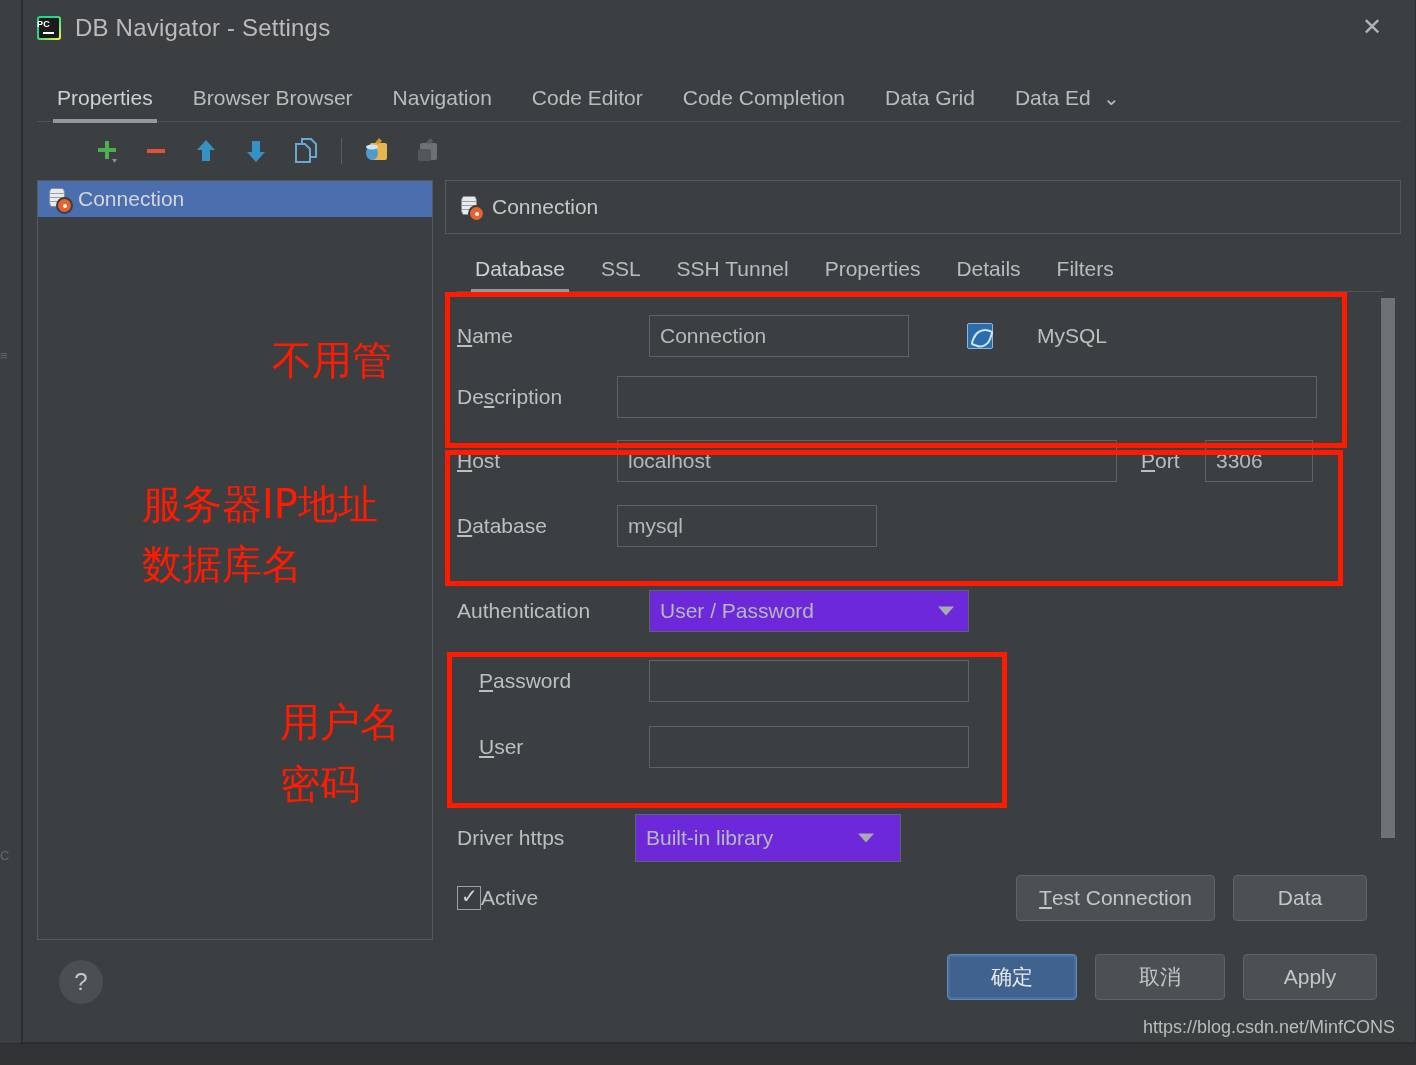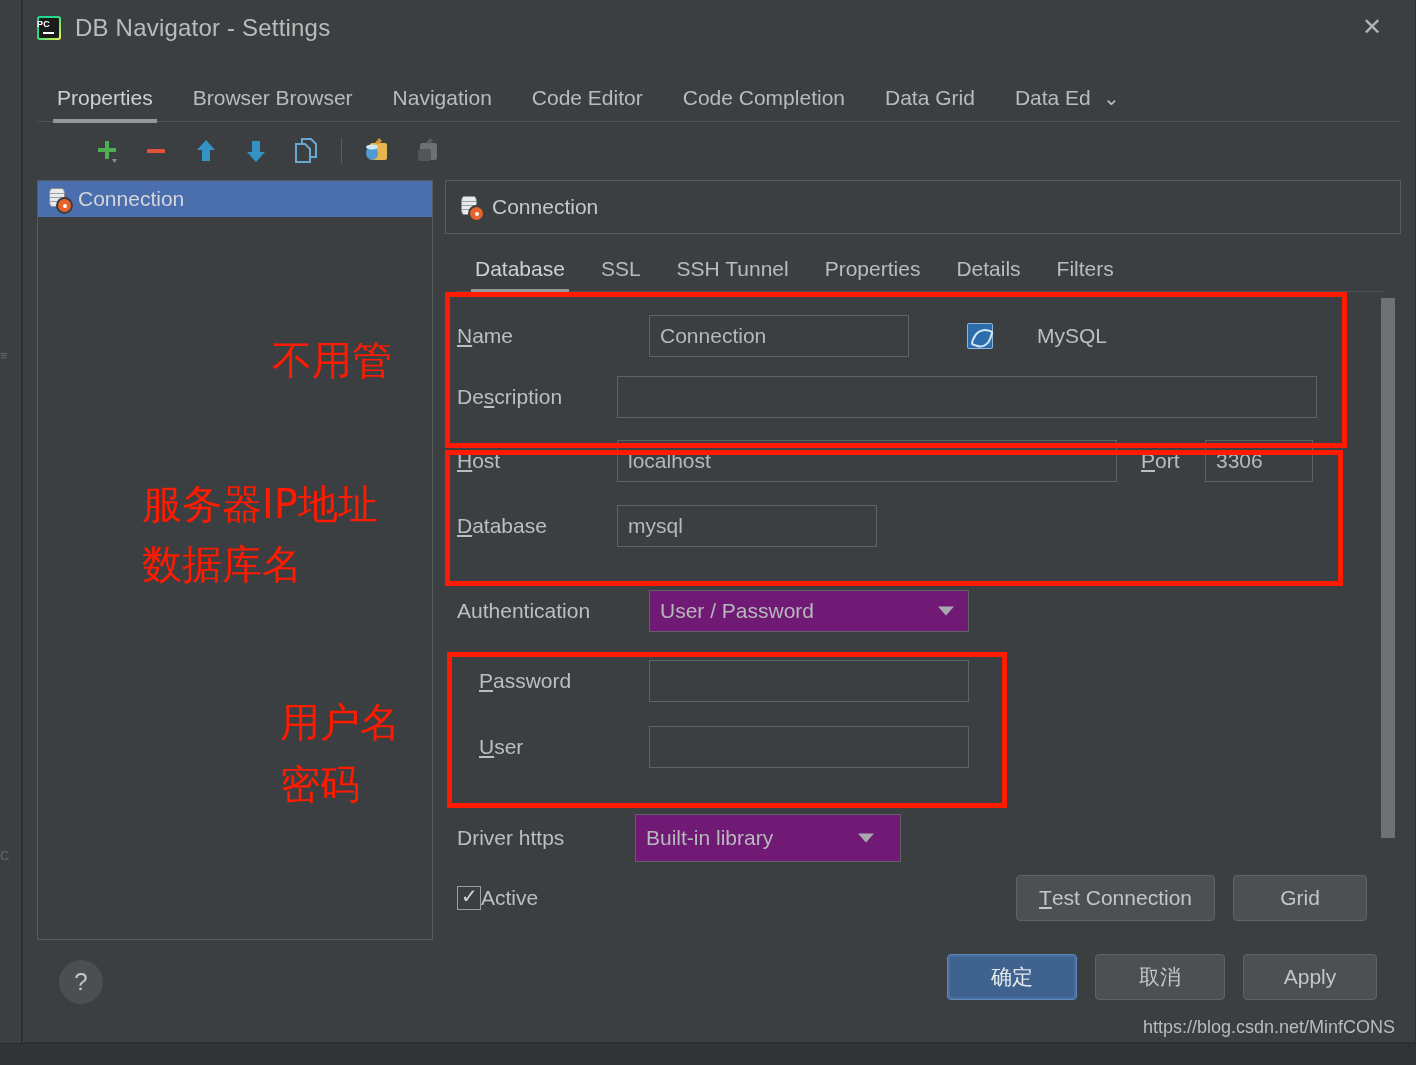--- a/index.html
+++ b/index.html
@@ -74,21 +74,21 @@
   #form-area { position: relative; flex: 1; min-height: 0; padding-left: 12px; padding-right: 34px; padding-top: 14px; }
   .frow { display: flex; align-items: center; }
   .flabel { color: #bcbfc0; font-size: 21px; flex: none; }
   .mn { text-decoration: underline; }
   .finput {
     background: #3c3f41; border: 1px solid #5e6366; height: 42px;
     color: #b6b9ba; font-size: 21px; display: flex; align-items: center;
     padding: 0 10px; font-family: "Liberation Sans", sans-serif;
   }
   .fcombo {
-    background: #701a75; border: 1px solid #5e6366; height: 42px;
+    background: #6d28d9; border: 1px solid #5e6366; height: 42px;
     color: #b6b9ba; font-size: 21px; display: flex; align-items: center;
     padding: 0 10px; position: relative; cursor: pointer;
   }
   .fcombo .arrow { position: absolute; right: 14px; top: 50%; transform: translateY(-50%);
     width: 0; height: 0; border-left: 8px solid transparent; border-right: 8px solid transparent; border-top: 9px solid #a8abad; }
 
   
   .redbox { position: absolute; border: 5px solid #ff1a00; pointer-events: none; z-index: 5; }
 
   
@@ -295,21 +295,21 @@
         </div>
 
         <div class="frow" style="height:60px;margin-top:6px;">
           <div id="checkbox-active"></div>
           <div class="flabel" style="margin-left:0;">Active</div>
           <div style="flex:1"></div>
           <div class="btn" style="margin-right:18px;">
               <span class="mn">T</span>
               <span>est Connection</span>
             </div>
-          <div class="btn" style="width:134px;">Grid</div>
+          <div class="btn" style="width:134px;">Data</div>
         </div>
 
         <div id="vscroll">
           <div id="vscroll-thumb"></div>
         </div>
 
         <div class="redbox" style="left:0px;top:0px;width:902px;height:156px;"></div>
         <div class="redbox" style="left:0px;top:158px;width:898px;height:136px;"></div>
         <div class="redbox" style="left:2px;top:360px;width:560px;height:156px;"></div>
       </div>

